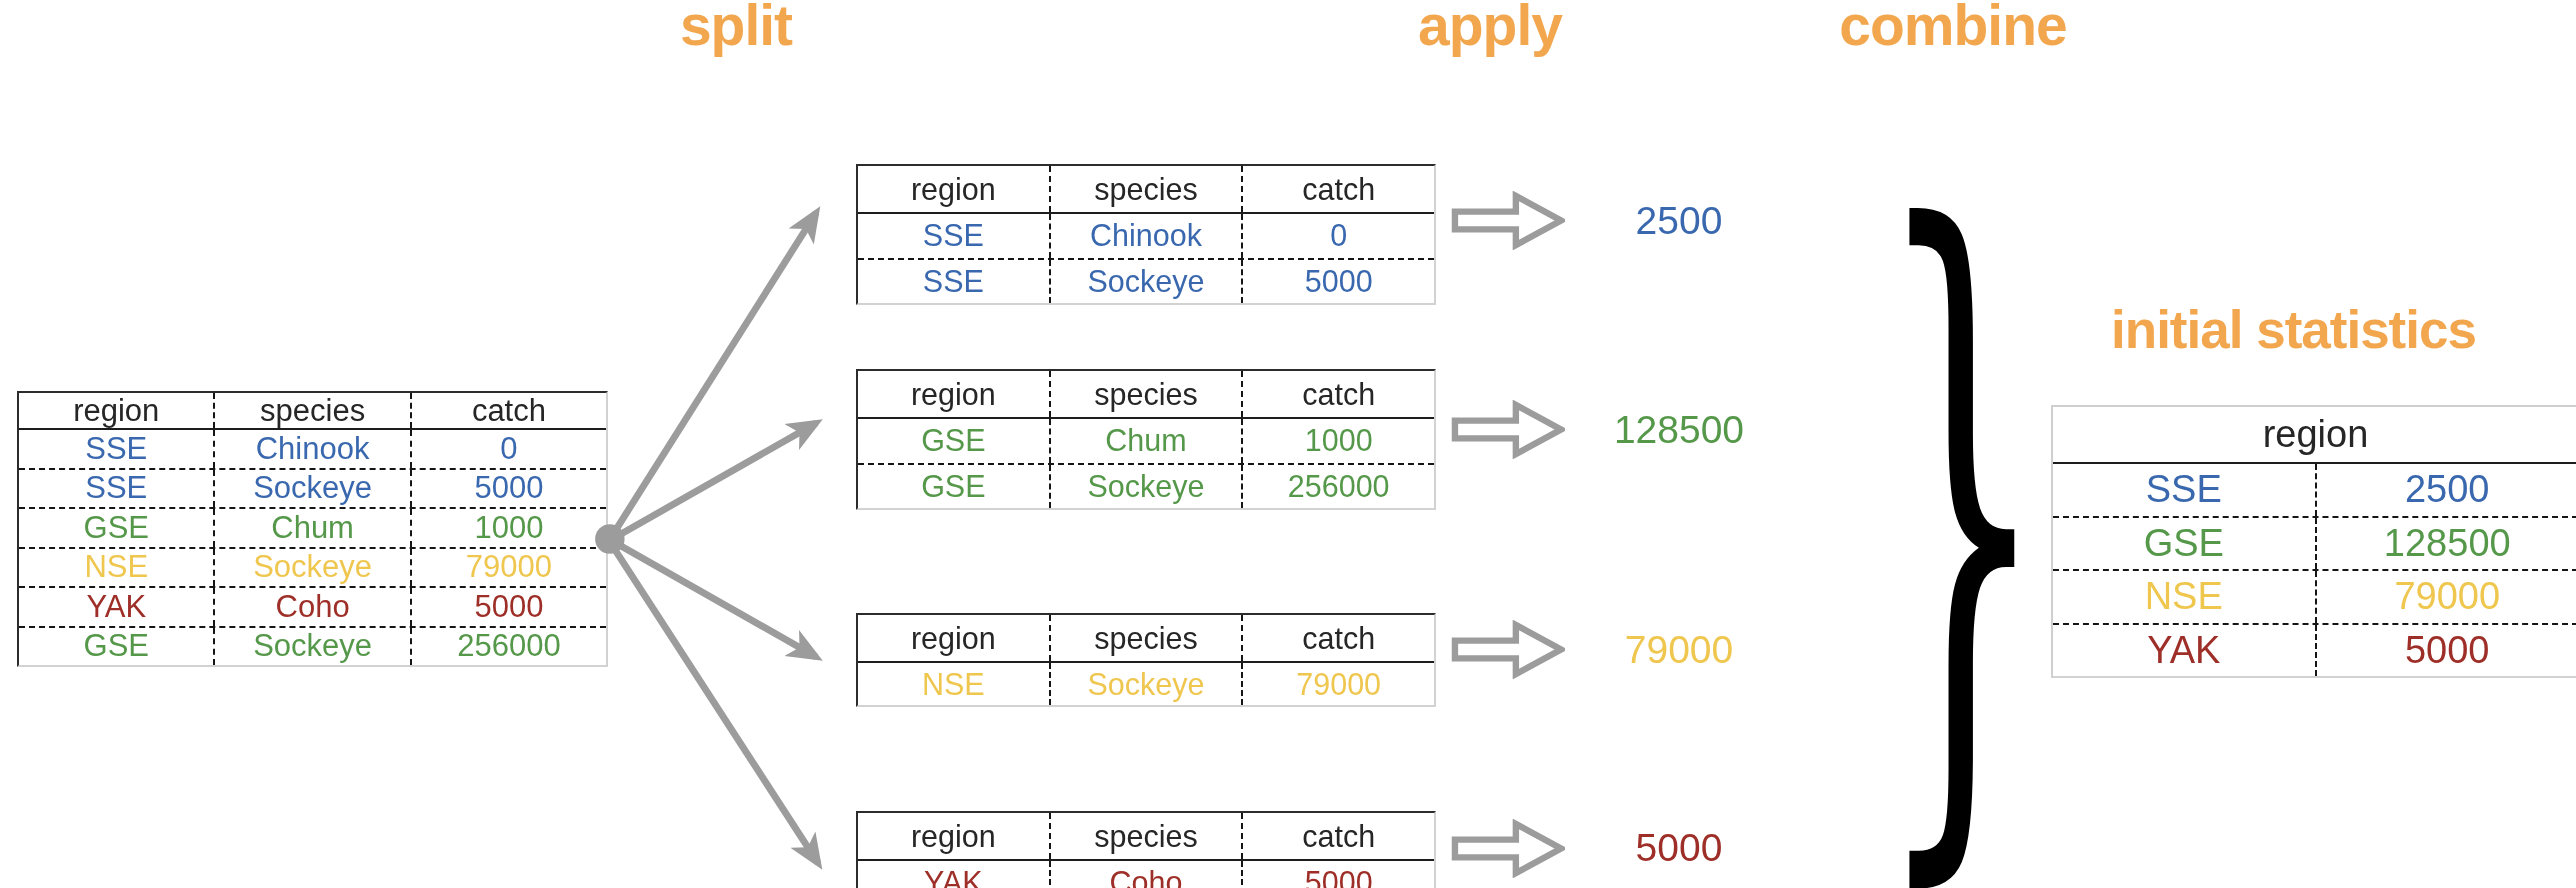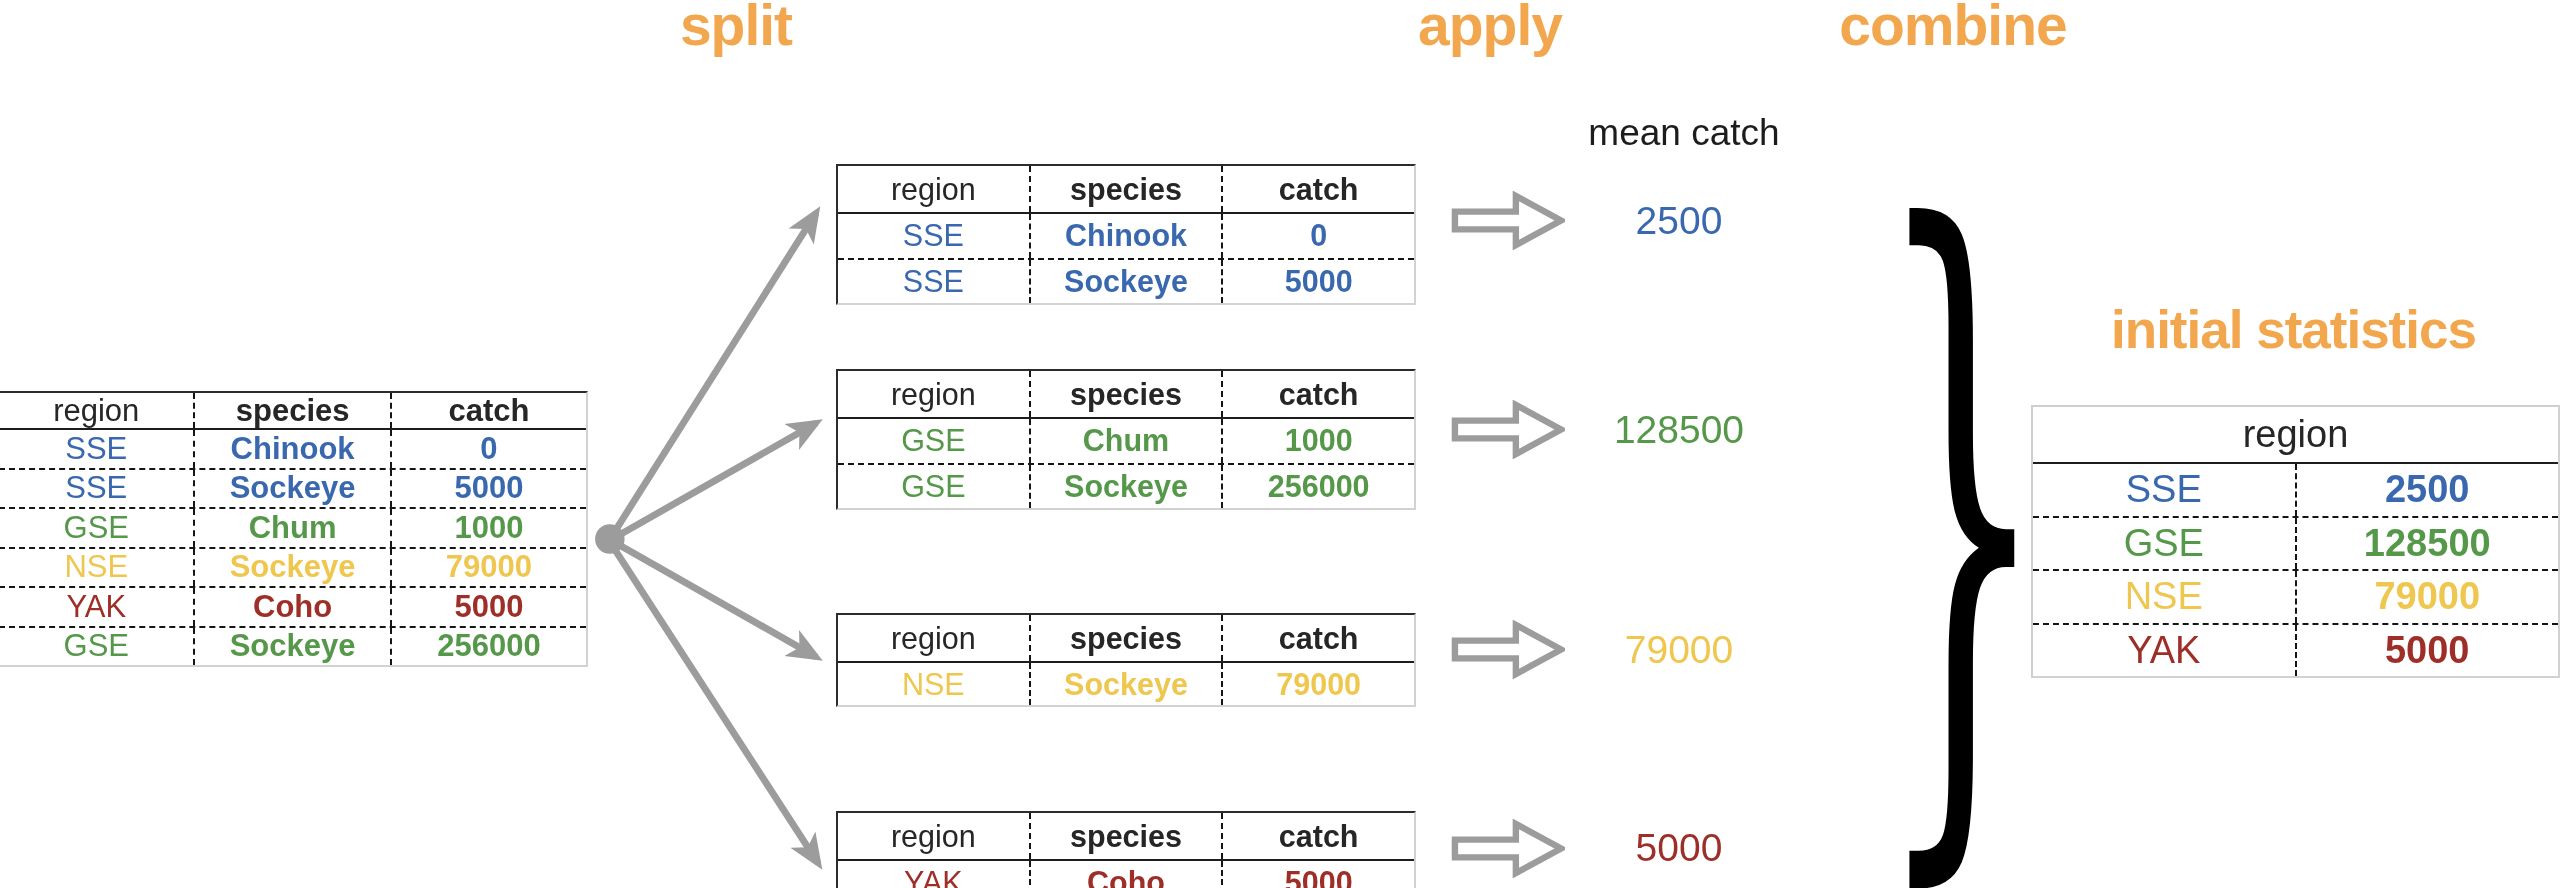--- a/index.html
+++ b/index.html
@@ -26,27 +26,27 @@
     position:absolute; font-weight:bold; color:var(--c-orange);
     text-align:center; letter-spacing:-1px;
   }
   #initial-title { left:36px;  top:295px; width:492px; font-size:55px; }
   #summary-title { left:2021px; top:299px; width:545px; font-size:53px; }
 
   
   .tbl {
     position:absolute; display:flex; flex-direction:column; background:#fff;
     border-top:2.9px solid #2c2c2c; border-left:2.9px solid #2c2c2c;
-    border-right:2px solid #d2d2d2; border-bottom:2px solid #d2d2d2;
+    border-right:2px solid #d2d2d2; border-bottom:2px solid #d2d2d2;margin-left:20px;
   }
   .tbl .hrow { display:flex; flex:0 0 auto; border-bottom:2.9px solid #1d1d1d; color:#262626; }
   .tbl .drow { display:flex; flex:1 1 0; }
   .tbl .drow + .drow { border-top:2.9px dashed #151515; }
   .tbl .cell { flex:1 1 0; display:flex; align-items:center; justify-content:center; white-space:nowrap; }
-  .tbl .cell + .cell { border-left:2.9px dashed #151515;font-weight:bold; }
+  .tbl .cell + .cell { border-left:2.9px dashed #151515; }
 
   #initial-table { left:-2.9px; top:391px; width:591px; height:276px; font-size:31px; }
   #initial-table .hrow { height:37px; }
 
   .tbl-split { left:836px; width:580px; font-size:30.5px; }
   .tbl-split .hrow { height:48px; }
   #split-table-1 { top:164px; height:141px; }
   #split-table-2 { top:369px; height:141px; }
   #split-table-3 { top:613px; height:94px; }
   #split-table-4 { top:811px; height:94px; }
@@ -205,21 +205,20 @@
       <div class="cell">species</div>
       <div class="cell">catch</div>
     </div>
     <div class="drow">
       <div class="cell" style="color: rgb(158, 47, 40);">YAK</div>
       <div class="cell" style="color: rgb(158, 47, 40);">Coho</div>
       <div class="cell" style="color: rgb(158, 47, 40);">5000</div>
     </div>
   </div>
 
-  <div id="mean-catch-label">mean catch</div>
 
   <svg class="block-arrow" id="block-arrow-1" viewBox="0 0 116 60">
     <path d="M4 21 H66 V5 L112 30 L66 55 V39 H4 Z"></path>
   </svg>
   <svg class="block-arrow" id="block-arrow-2" viewBox="0 0 116 60">
     <path d="M4 21 H66 V5 L112 30 L66 55 V39 H4 Z"></path>
   </svg>
   <svg class="block-arrow" id="block-arrow-3" viewBox="0 0 116 60">
     <path d="M4 21 H66 V5 L112 30 L66 55 V39 H4 Z"></path>
   </svg>

